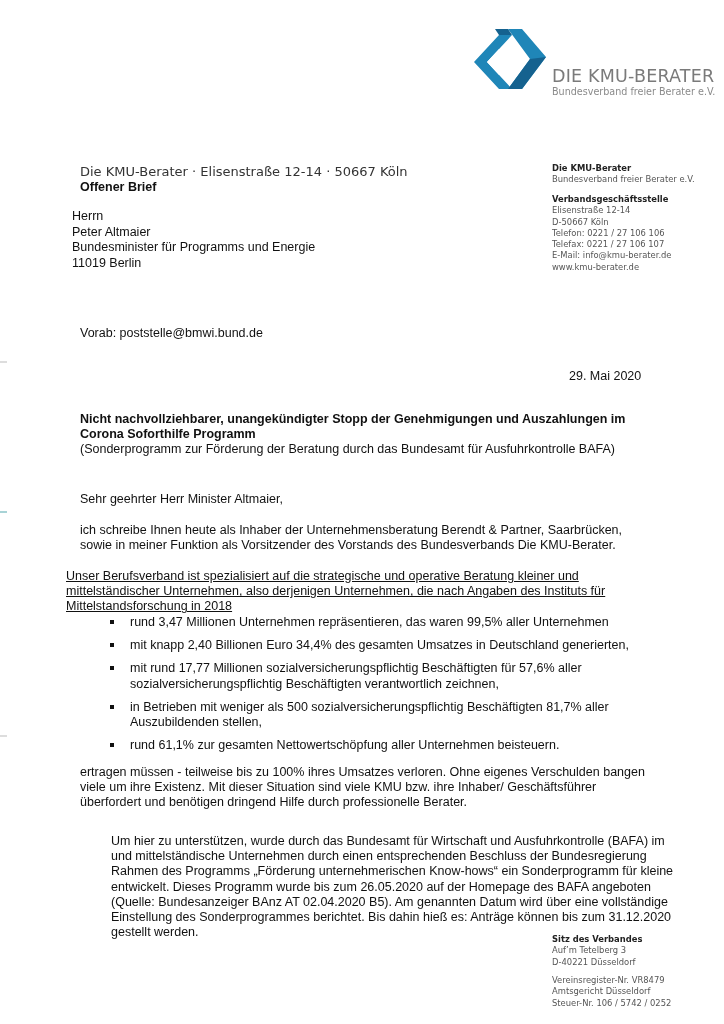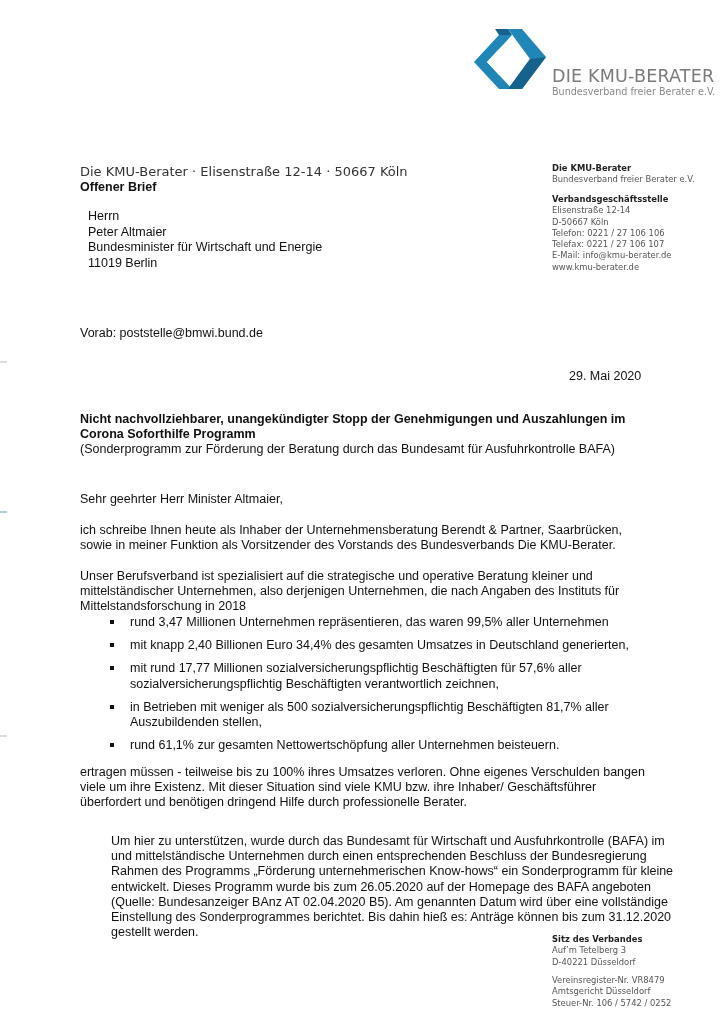--- a/index.html
+++ b/index.html
@@ -4,37 +4,37 @@
 <style>
   html, body { margin: 0; padding: 0; background: #ffffff; }
   body { width: 724px; height: 1024px; position: relative; overflow: hidden; font-family: "Liberation Sans", sans-serif; color: #111; }
   .abs { position: absolute; }
   .logo { left: 468px; top: 27px; width: 80px; height: 70px; }
   .logo-title { left: 552px; top: 66px; font-family: "DejaVu Sans", sans-serif; font-size: 17.5px; color: #7a7a7a; letter-spacing: 0.2px; white-space: nowrap; }
   .logo-sub { left: 552px; top: 86px; font-family: "DejaVu Sans", sans-serif; font-size: 9.6px; color: #8a8a8a; white-space: nowrap; }
 
   .sender-line { left: 80px; top: 164px; font-family: "DejaVu Sans", sans-serif; font-size: 13px; color: #333; white-space: nowrap; }
   .doc-type { left: 80px; top: 180px; font-size: 12.5px; font-weight: bold; }
-  .recipient { left: 88px; top: 209px; font-size: 12.5px; line-height: 15.5px; }
+  .recipient { left: 72px; top: 209px; font-size: 12.5px; line-height: 15.5px; }
 
   .side { left: 552px; font-family: "DejaVu Sans", sans-serif; font-size: 8.4px; color: #555; line-height: 11.3px; white-space: nowrap; }
   .side b { color: #222; font-weight: bold; }
   .side1 { top: 163px; }
   .side2 { top: 194px; }
   .side3 { top: 934px; }
   .side4 { top: 975px; }
 
   .text { font-size: 12.5px; line-height: 15.2px; white-space: nowrap; }
   .vorab { left: 80px; top: 326px; }
   .date { left: 569px; top: 369px; }
   .subject { left: 80px; top: 412px; }
   .subject .bold { font-weight: bold; }
   .greeting { left: 80px; top: 492px; }
   .para1 { left: 80px; top: 523px; }
-  .para2 { left: 80px; top: 569px; }
+  .para2 { left: 66px; top: 569px; text-decoration: underline; }
   .bullets { left: 80px; top: 615px; margin: 0; padding: 0; list-style: none; }
   .bullets li { position: relative; padding-left: 50px; margin-bottom: 8px; }
   .bullets li .bul { position: absolute; left: 30px; top: 5px; width: 4px; height: 4px; background: #111; }
   .para3 { left: 80px; top: 765px; }
   .para4 { left: 80px; top: 834px; margin-left: 31px; }
 
   .margin-mark { left: 0; width: 7px; height: 2px; background: #ddd; }
   .mm1 { top: 361px; }
   .mm2 { top: 511px; background: #a8d3d6; }
   .mm3 { top: 735px; }
@@ -57,21 +57,21 @@
 <div class="abs margin-mark mm1"></div>
 <div class="abs margin-mark mm2"></div>
 <div class="abs margin-mark mm3"></div>
 
 <div class="abs sender-line">Die KMU-Berater · Elisenstraße 12-14 · 50667 Köln</div>
 <div class="abs doc-type">Offener Brief</div>
 
 <div class="abs recipient">
   <div>Herrn</div>
   <div>Peter Altmaier</div>
-  <div>Bundesminister für Wirtschaft und Energie</div>
+  <div>Bundesminister für Programms und Energie</div>
   <div>11019 Berlin</div>
 </div>
 
 <div class="abs side side1">
   <div><b>Die KMU-Berater</b></div>
   <div>Bundesverband freier Berater e.V.</div>
 </div>
 <div class="abs side side2">
   <div><b>Verbandsgeschäftsstelle</b></div>
   <div>Elisenstraße 12-14</div>

